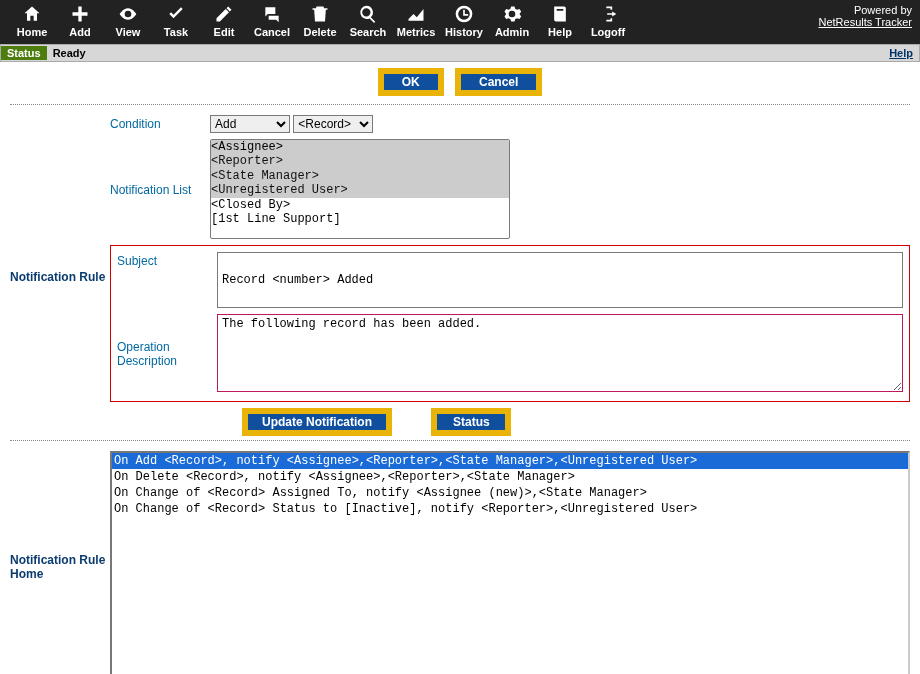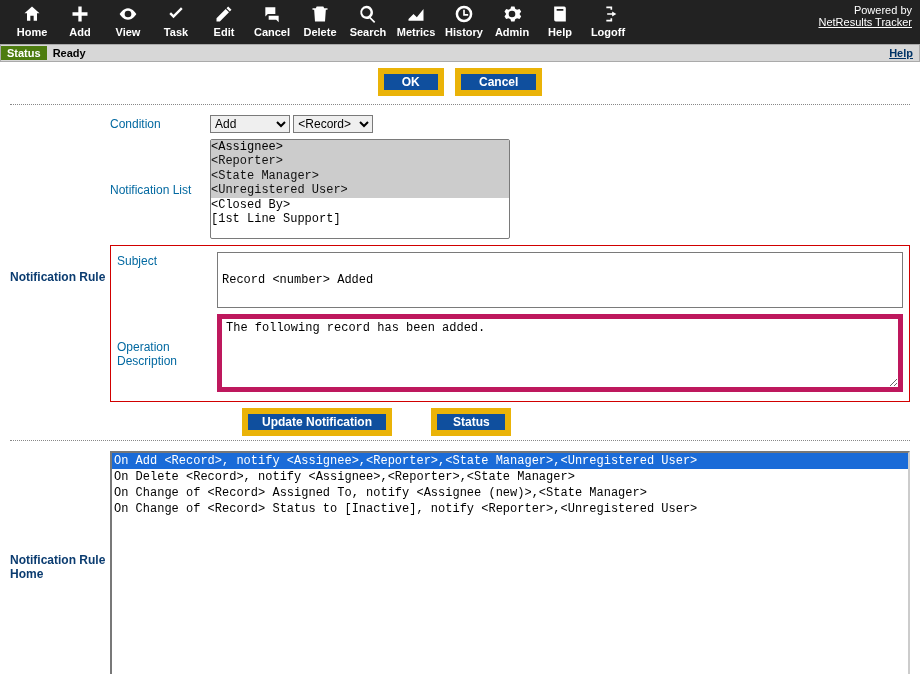--- a/index.html
+++ b/index.html
@@ -40,21 +40,21 @@
   .field-label { width: 100px; color: #0369a1; font-size: 12px; padding-top: 2px; }
   .field-control { flex: 1; }
   
   select { font-family: Arial, sans-serif; font-size: 12px; border: 1px solid #7a7a7a; }
   select.inline { display: inline-block; vertical-align: middle; }
   select.multi { width: 300px; height: 100px; font-family: "Courier New", monospace; font-size: 12px; }
   select.multi option.sel { background: #ccc; }
   
   .red-box { border: 1px solid #d10000; padding: 6px; }
   input[type=text].sub { width: 100%; font-family: "Courier New", monospace; font-size: 12px; padding: 20px 4px; border: 1px solid #7a7a7a; }
-  textarea.opdesc { width: 100%; height: 78px; font-family: "Courier New", monospace; font-size: 12px; padding: 2px 4px; border: 5px solid #be185d; resize: both; margin-top: 4px; }
+  textarea.opdesc { width: 100%; height: 78px; font-family: "Courier New", monospace; font-size: 12px; padding: 2px 4px; border: 1px solid #be185d; resize: both; margin-top: 4px; }
   
   .action-buttons { margin-top: 6px; margin-left: 100px; }
   .action-buttons .blue-btn { min-width: 150px; padding: 1px 6px; margin-left: 32px; }
   
   .rule-list-box { border: 2px inset #ccc; height: 230px; overflow-y: scroll; font-family: "Courier New", monospace; font-size: 12px; background: #fff; }
   .rule-list-box .rl { padding: 1px 2px; white-space: nowrap; cursor: pointer; color: #000000; }
   .rule-list-box .rl.active { background: #1a6bd8; color: #fff; }
 </style>
 </head>
 <body>

